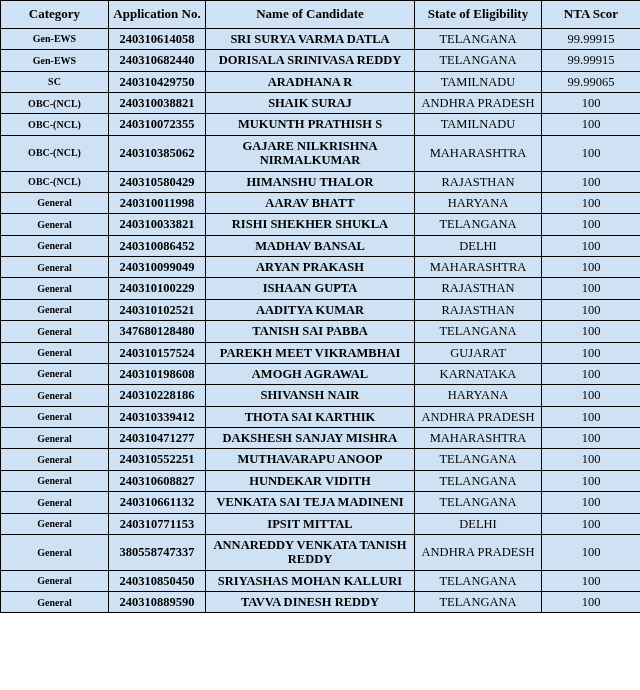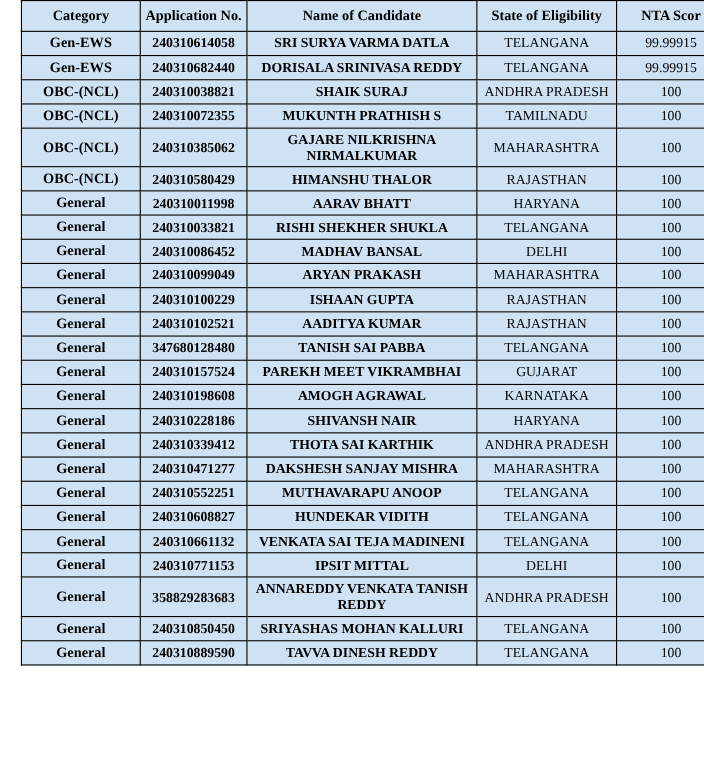--- a/index.html
+++ b/index.html
@@ -9,21 +9,20 @@
   }
   body {
     width: 640px;
     height: 690px;
     font-family: "Liberation Serif", serif;
     overflow: hidden;
   }
   .table-wrap {
     width: 640px;
     box-sizing: border-box;
-    padding-left: 19px;
   }
   table.candidates {
     border-collapse: collapse;
     width: 640px;
     table-layout: fixed;
     background: #cfe2f3;
   }
   table.candidates th,
   table.candidates td {
     border: 1px solid #000000;
@@ -35,21 +34,21 @@
     background: #cfe2f3;
     color: #000000;
   }
   table.candidates thead th {
     font-weight: bold;
     font-size: 13px;
     padding: 6px 4px;
   }
   table.candidates tbody td.category {
     font-weight: bold;
-    font-size: 13px;
+    font-size: 10px;
   }
   table.candidates tbody td.appno {
     font-weight: bold;
   }
   table.candidates tbody td.name {
     font-weight: bold;
   }
   col.c-category { width: 108px; }
   col.c-appno    { width: 97px; }
   col.c-name     { width: 209px; }
@@ -86,20 +85,27 @@
           <td class="score">99.99915</td>
         </tr>
         <tr>
           <td class="category">Gen-EWS</td>
           <td class="appno">240310682440</td>
           <td class="name">DORISALA SRINIVASA REDDY</td>
           <td class="state">TELANGANA</td>
           <td class="score">99.99915</td>
         </tr>
         <tr>
+          <td class="category">SC</td>
+          <td class="appno">240310429750</td>
+          <td class="name">ARADHANA R</td>
+          <td class="state">TAMILNADU</td>
+          <td class="score">99.99065</td>
+        </tr>
+        <tr>
           <td class="category">OBC-(NCL)</td>
           <td class="appno">240310038821</td>
           <td class="name">SHAIK SURAJ</td>
           <td class="state">ANDHRA PRADESH</td>
           <td class="score">100</td>
         </tr>
         <tr>
           <td class="category">OBC-(NCL)</td>
           <td class="appno">240310072355</td>
           <td class="name">MUKUNTH PRATHISH S</td>
@@ -227,21 +233,21 @@
         </tr>
         <tr>
           <td class="category">General</td>
           <td class="appno">240310771153</td>
           <td class="name">IPSIT MITTAL</td>
           <td class="state">DELHI</td>
           <td class="score">100</td>
         </tr>
         <tr>
           <td class="category">General</td>
-          <td class="appno">358829283683</td>
+          <td class="appno">380558747337</td>
           <td class="name">ANNAREDDY VENKATA TANISH REDDY</td>
           <td class="state">ANDHRA PRADESH</td>
           <td class="score">100</td>
         </tr>
         <tr>
           <td class="category">General</td>
           <td class="appno">240310850450</td>
           <td class="name">SRIYASHAS MOHAN KALLURI</td>
           <td class="state">TELANGANA</td>
           <td class="score">100</td>

